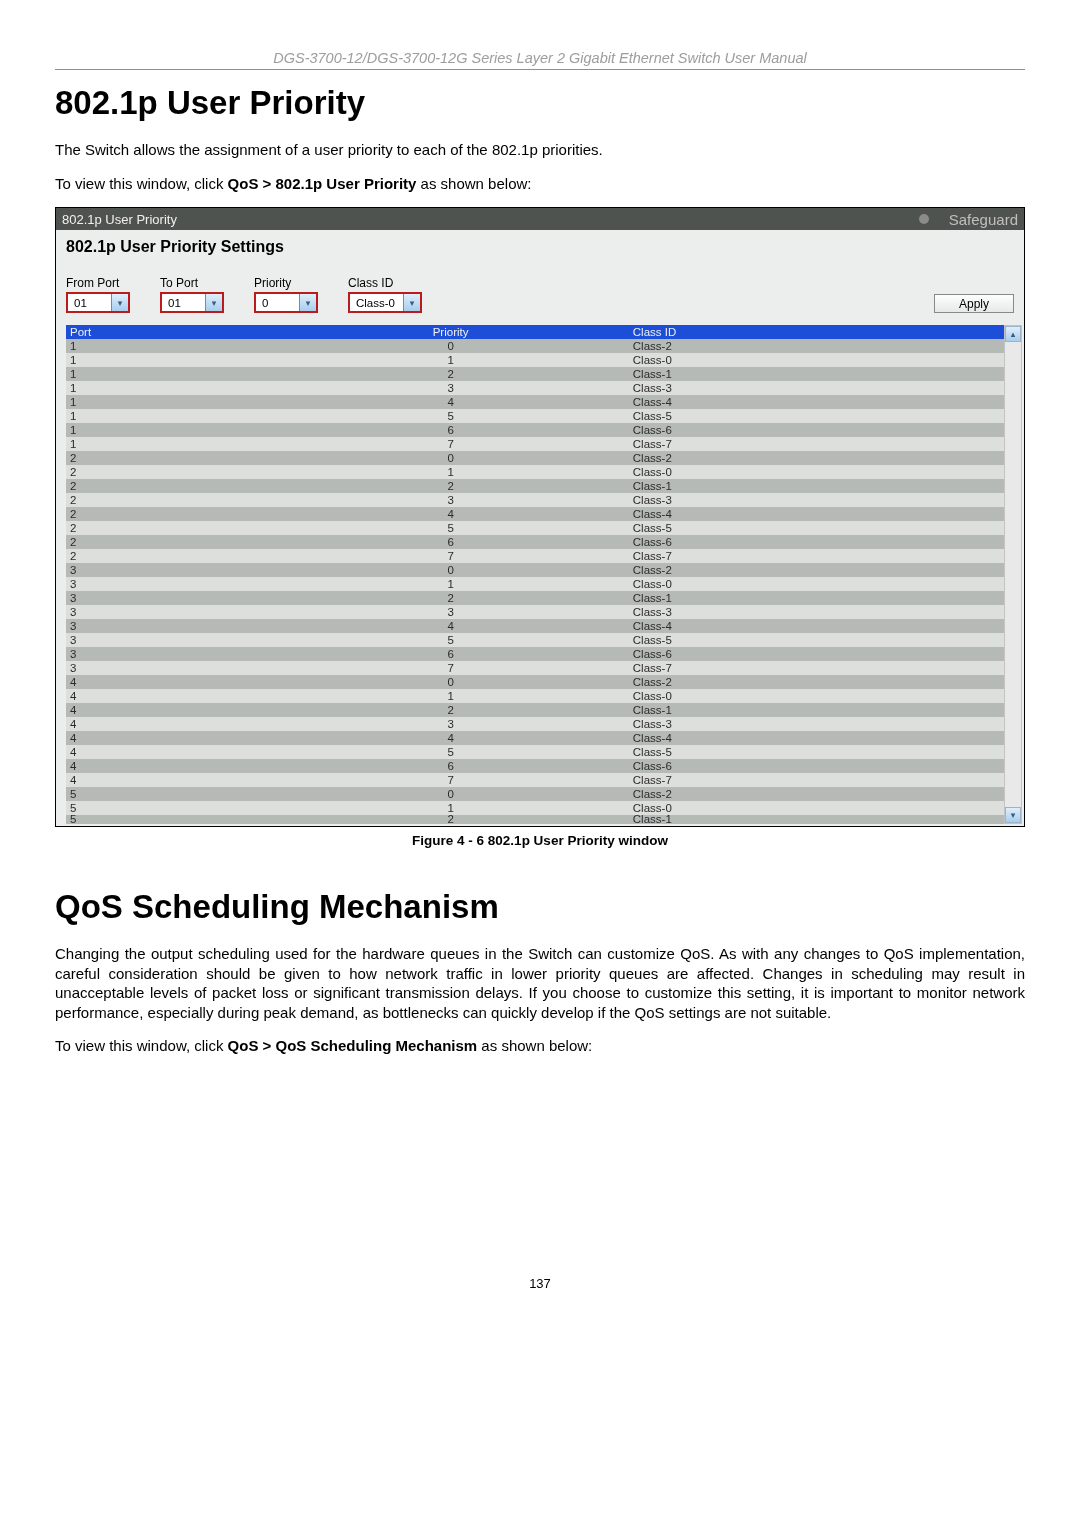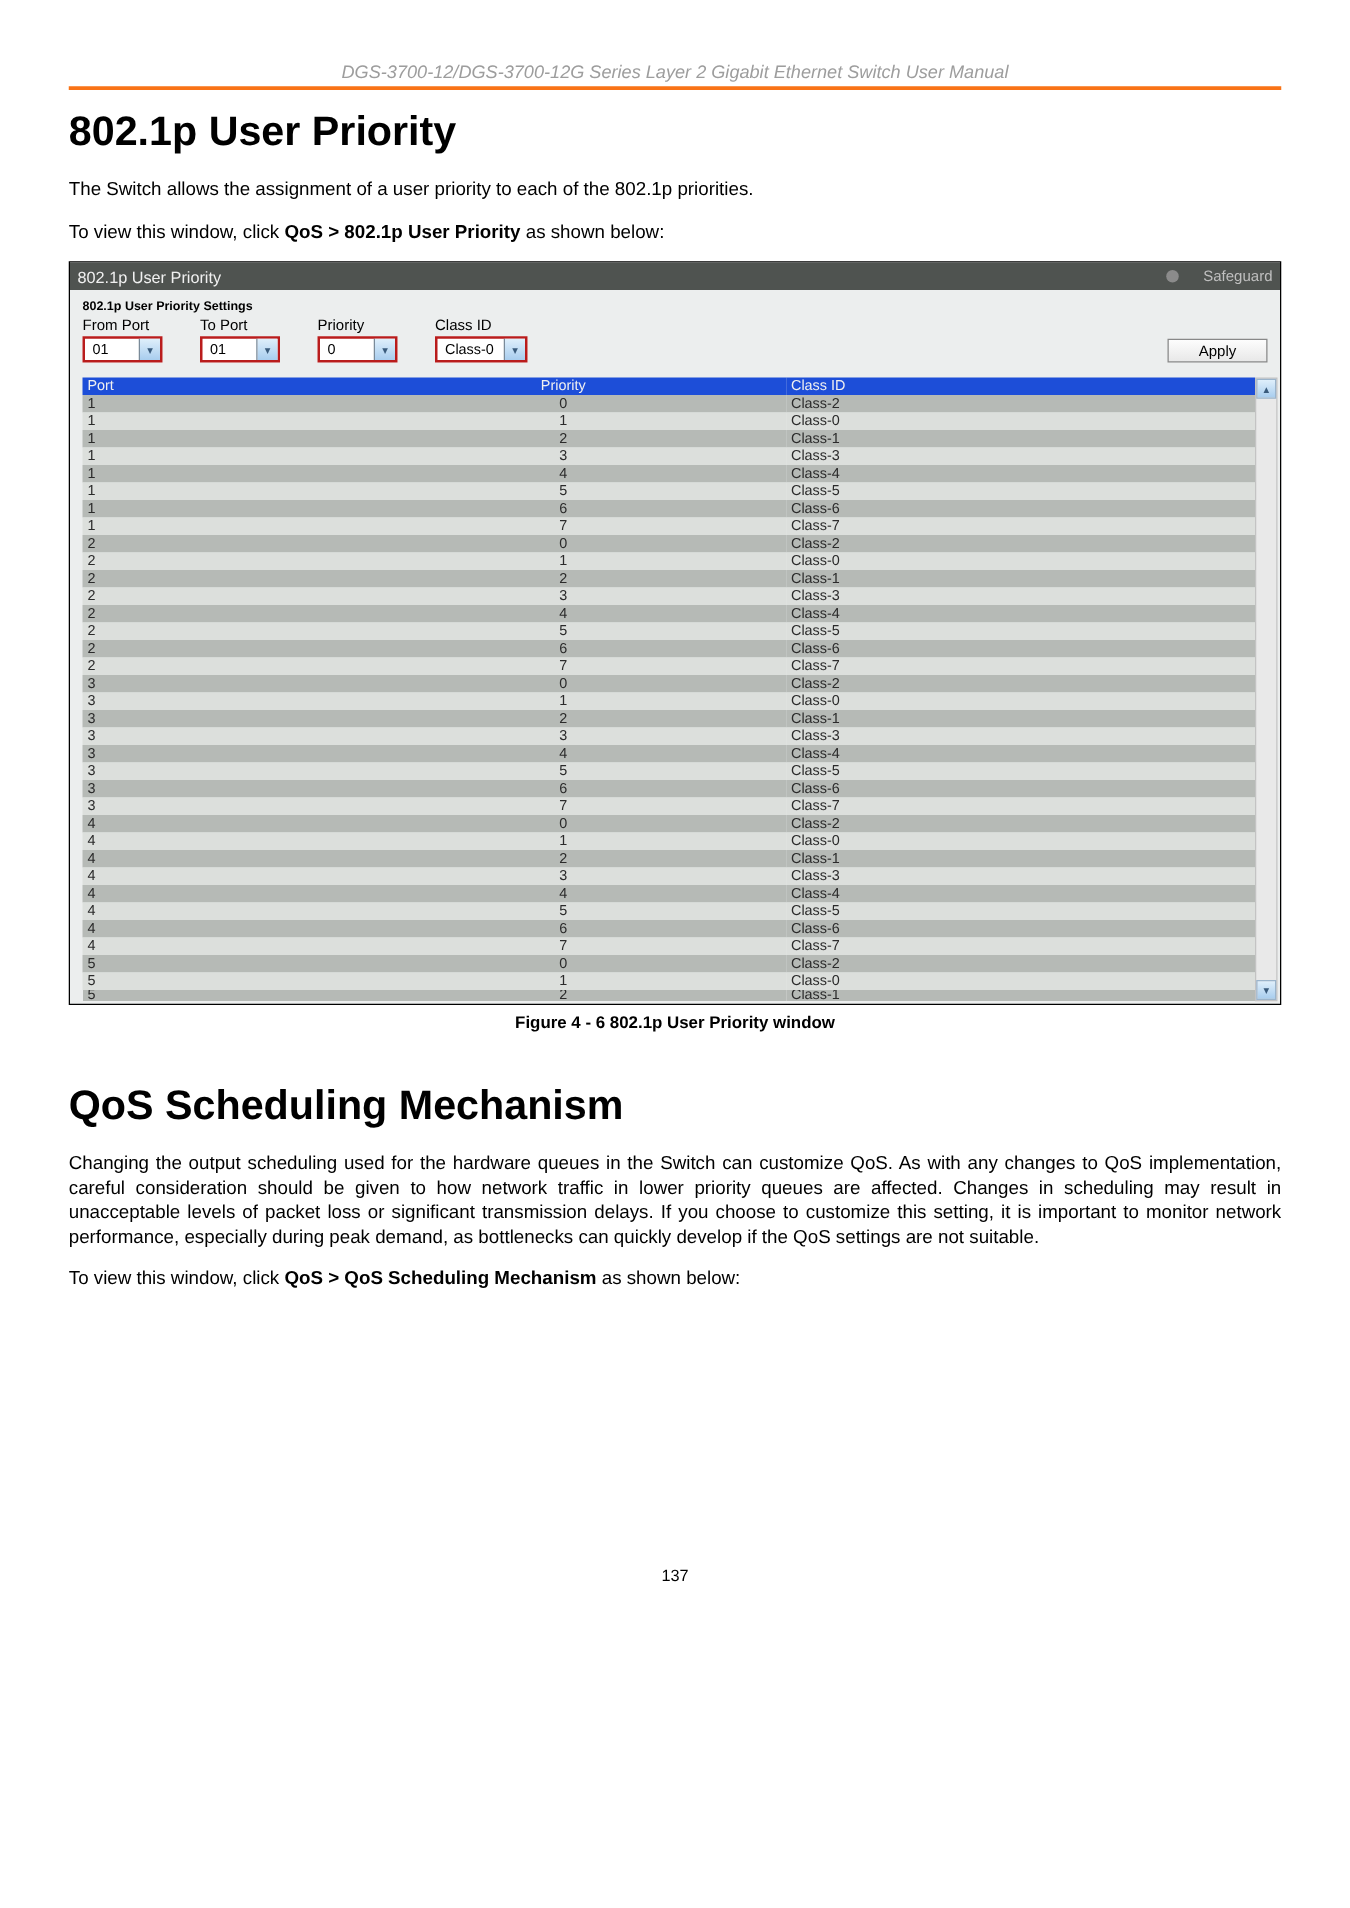--- a/index.html
+++ b/index.html
@@ -10,21 +10,21 @@
     width: 1080px;
   }
   .page {
     padding: 50px 55px 40px 55px;
   }
   .running-header {
     font-style: italic;
     color: #9d9d9d;
     font-size: 14.5px;
     text-align: center;
-    border-bottom: 3px solid #f97316;
+    border-bottom: 1px solid #f97316;
     padding-bottom: 3px;
     margin-bottom: 14px;
   }
   h1.section-heading {
     font-family: Arial, Helvetica, sans-serif;
     font-weight: bold;
     font-size: 33px;
     margin: 10px 0 18px 0;
     color: #000;
   }
@@ -53,35 +53,35 @@
     height: 22px;
     padding: 0 6px;
     font-size: 13px;
   }
   .panel-titlebar .title { color: #f0f0f0; font-family: Arial; font-weight: normal; }
   .safeguard {
     display: flex;
     align-items: center;
     gap: 20px;
     color: #bfbfbf;
-    font-size: 12px;
+    font-size: 15px;
   }
   .safeguard-dot {
     width: 10px; height: 10px; border-radius: 50%;
     background: #8b8b8b; display: inline-block;
   }
   .settings-block {
     padding: 8px 10px 12px 10px;
     font-size: 12px;
     color: #000;
   }
   .settings-heading {
     font-weight: bold;
-    font-size: 10px;
-    margin-bottom: 2px;
+    font-size: 16px;
+    margin-bottom: 20px;
   }
   .settings-row {
     display: flex;
     align-items: flex-end;
     gap: 0;
   }
   .settings-col {
     display: flex;
     flex-direction: column;
     margin-right: 30px;

